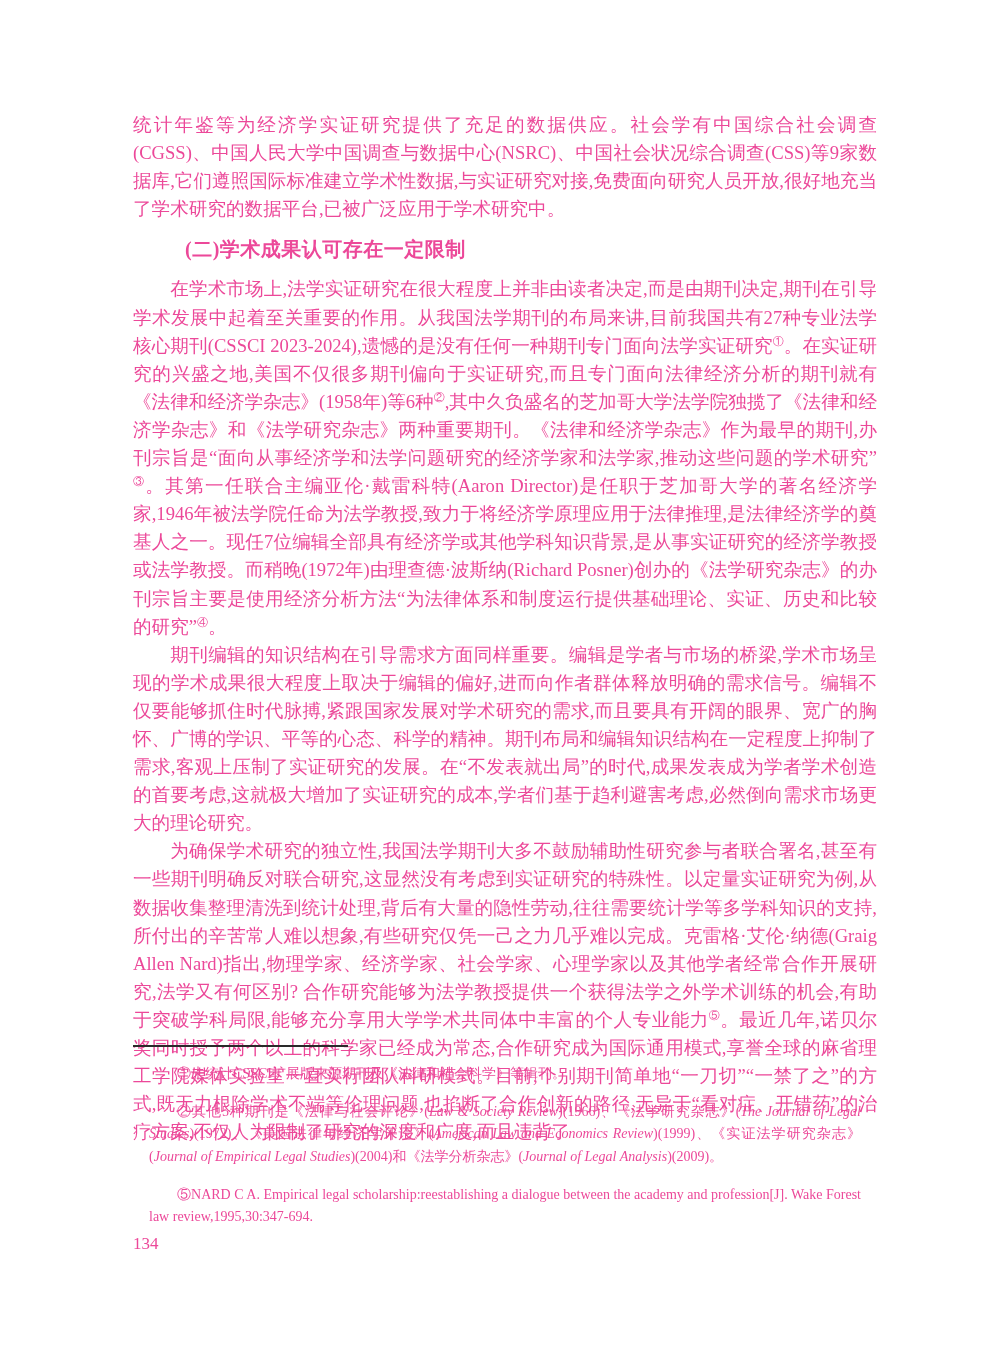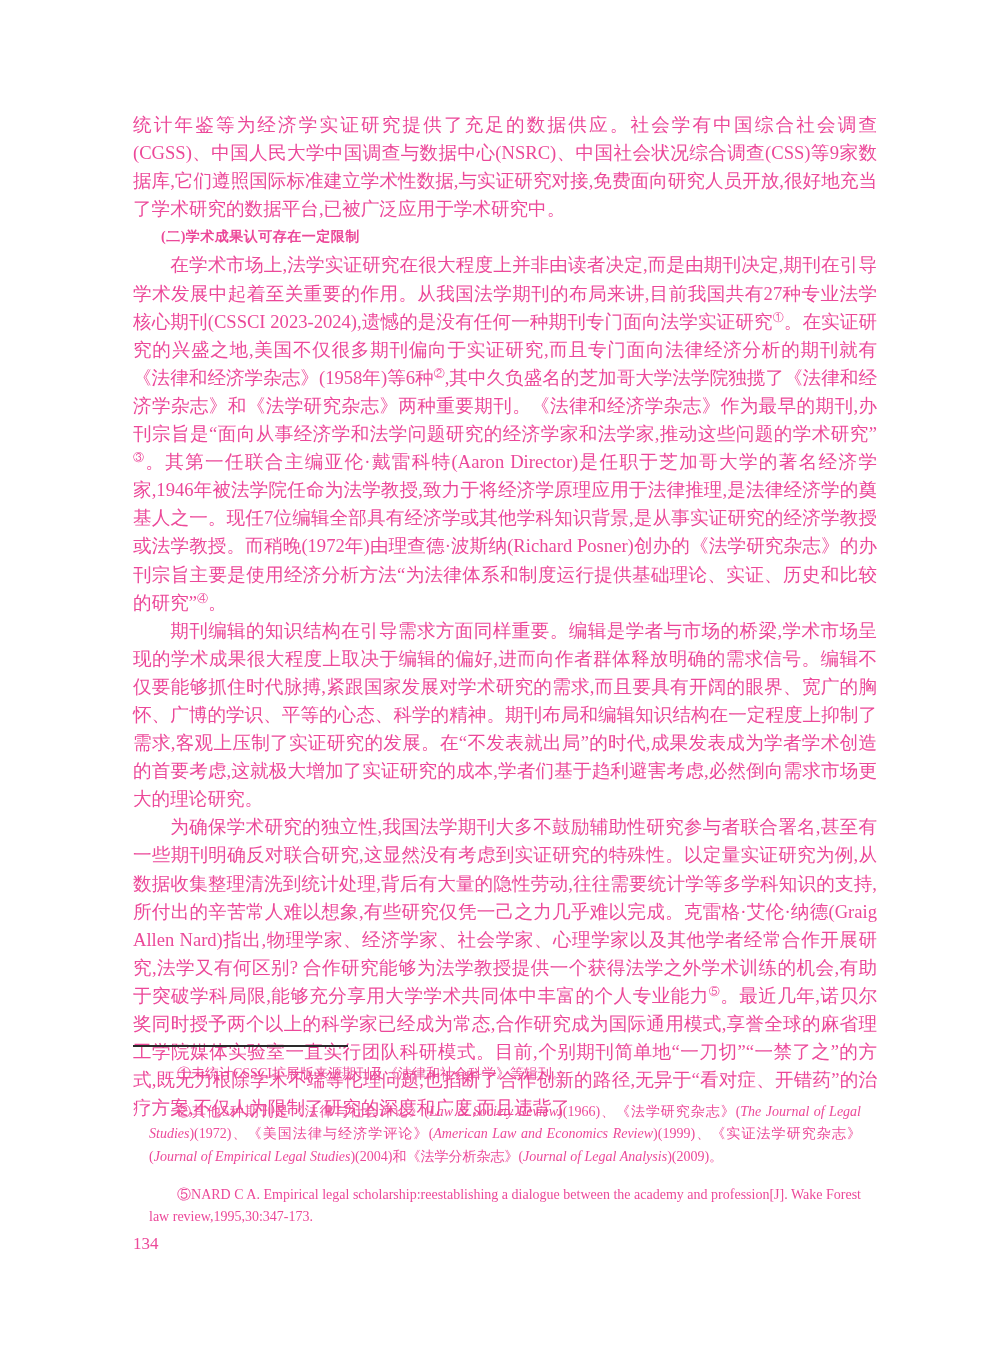--- a/index.html
+++ b/index.html
@@ -25,22 +25,22 @@
   }
   .para {
     margin: 0;
     font-size: 18.6px;
     line-height: 28.1px;
     text-align: justify;
     text-indent: 2em;
   }
   .para.no-indent { text-indent: 0; }
   .heading {
-    margin: 0;
-    font-size: 14px;
+    margin: 12px;
+    font-size: 20px;
     line-height: 28.1px;
     font-weight: 700;
     text-indent: 2em;
     letter-spacing: 0.5px;
   }
   sup {
     font-size: 11px;
     line-height: 0;
     vertical-align: super;
   }
@@ -96,19 +96,19 @@
       <span>①</span><span><span>未统计CSSCI扩展版来源期刊及《法律和社会科学》等辑刊。</span></span>
     </p>
 
     <p class="fn">
       <span>②</span><span><span>其他5种期刊是《法律与社会评论》(</span><span style="font-style: italic;">Law &amp; Society Review</span><span>)(1966)、《法学研究杂志》(</span><span style="font-style: italic;">The Journal of Legal Studies</span><span>)(1972)、《美国法律与经济学评论》(</span><span style="font-style: italic;">American Law and Economics Review</span><span>)(1999)、《实证法学研究杂志》(</span><span style="font-style: italic;">Journal of Empirical Legal Studies</span><span>)(2004)和《法学分析杂志》(</span><span style="font-style: italic;">Journal of Legal Analysis</span><span>)(2009)。</span></span>
     </p>
 
 
 
     <p class="fn">
-      <span>⑤</span><span><span>NARD C A. Empirical legal scholarship:reestablishing a dialogue between the academy and profession[J]. Wake Forest law review,1995,30:347-173.</span></span>
+      <span>⑤</span><span><span>NARD C A. Empirical legal scholarship:reestablishing a dialogue between the academy and profession[J]. Wake Forest law review,1995,30:347-694.</span></span>
     </p>
   </div>
 
   <div class="page-number">134</div>
 
 </div>
 
 </body></html>

